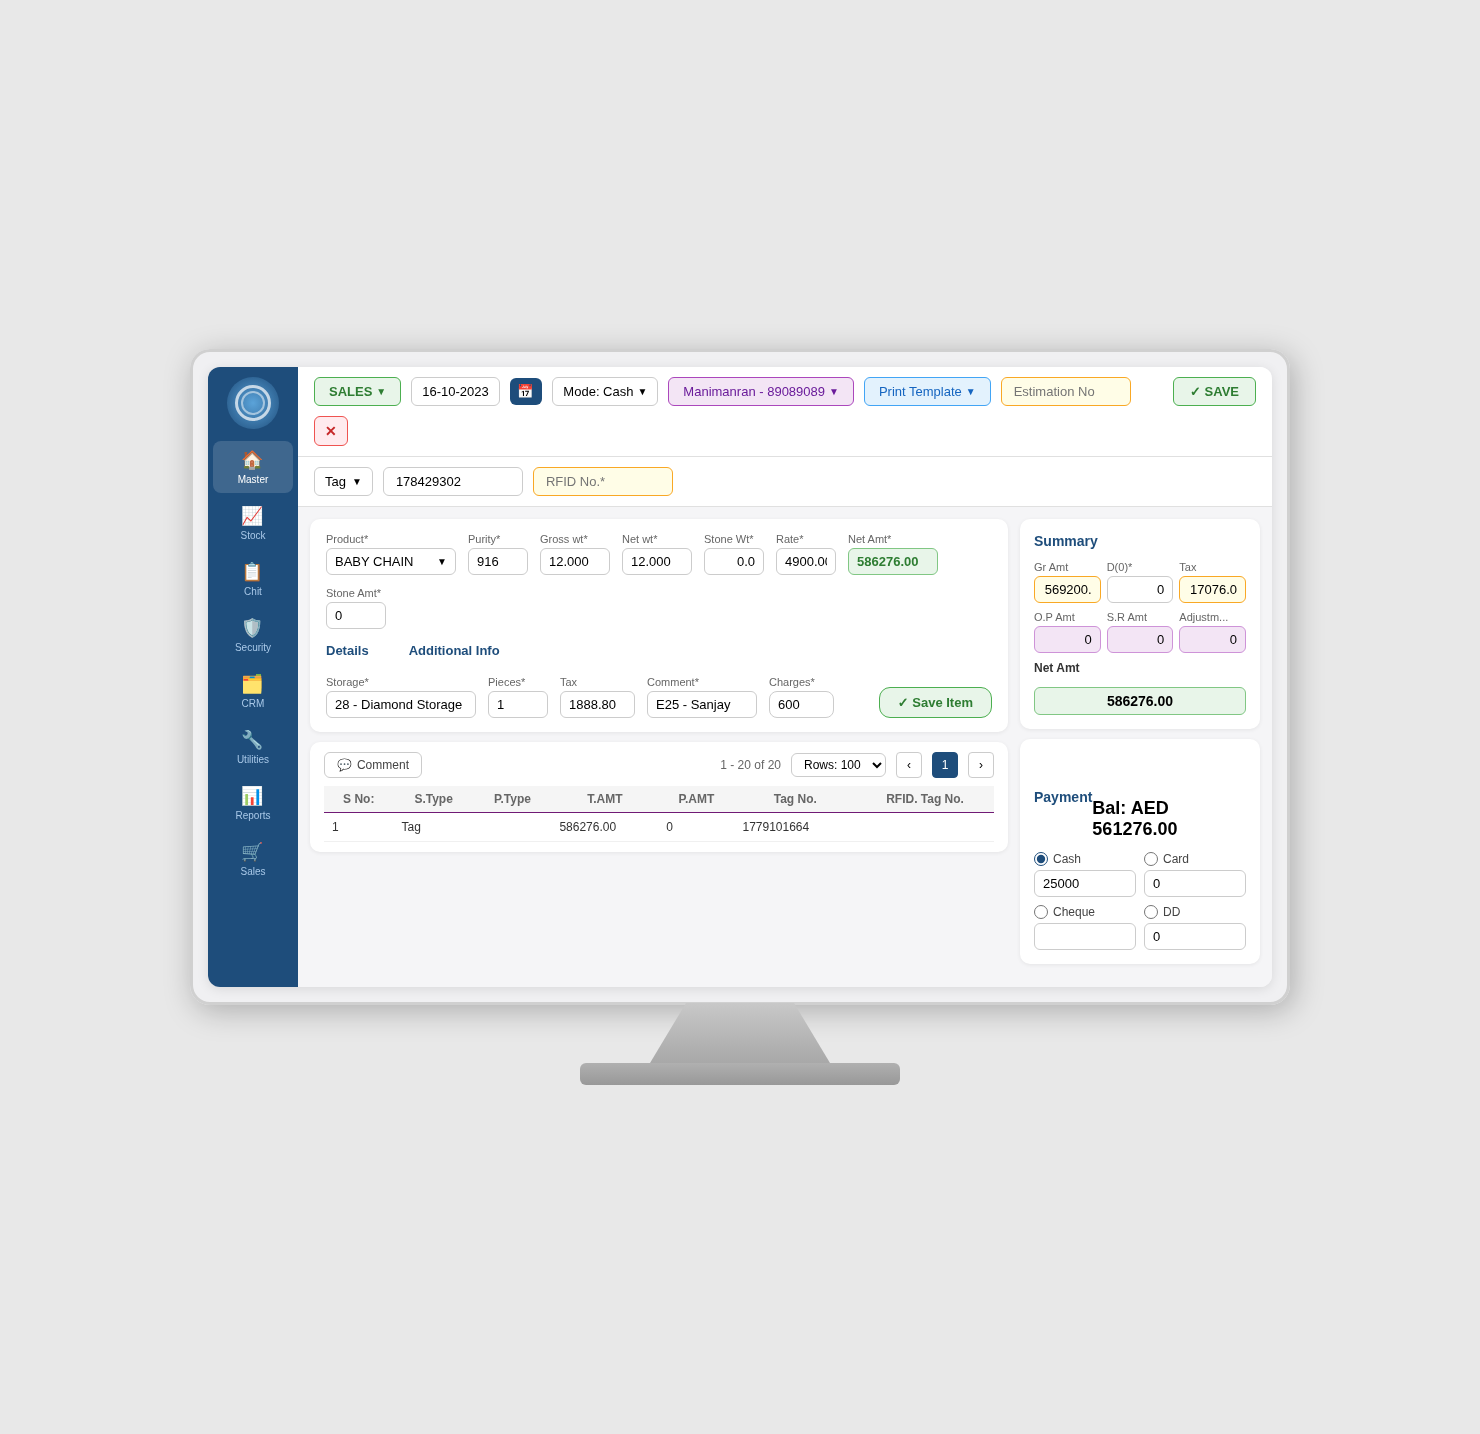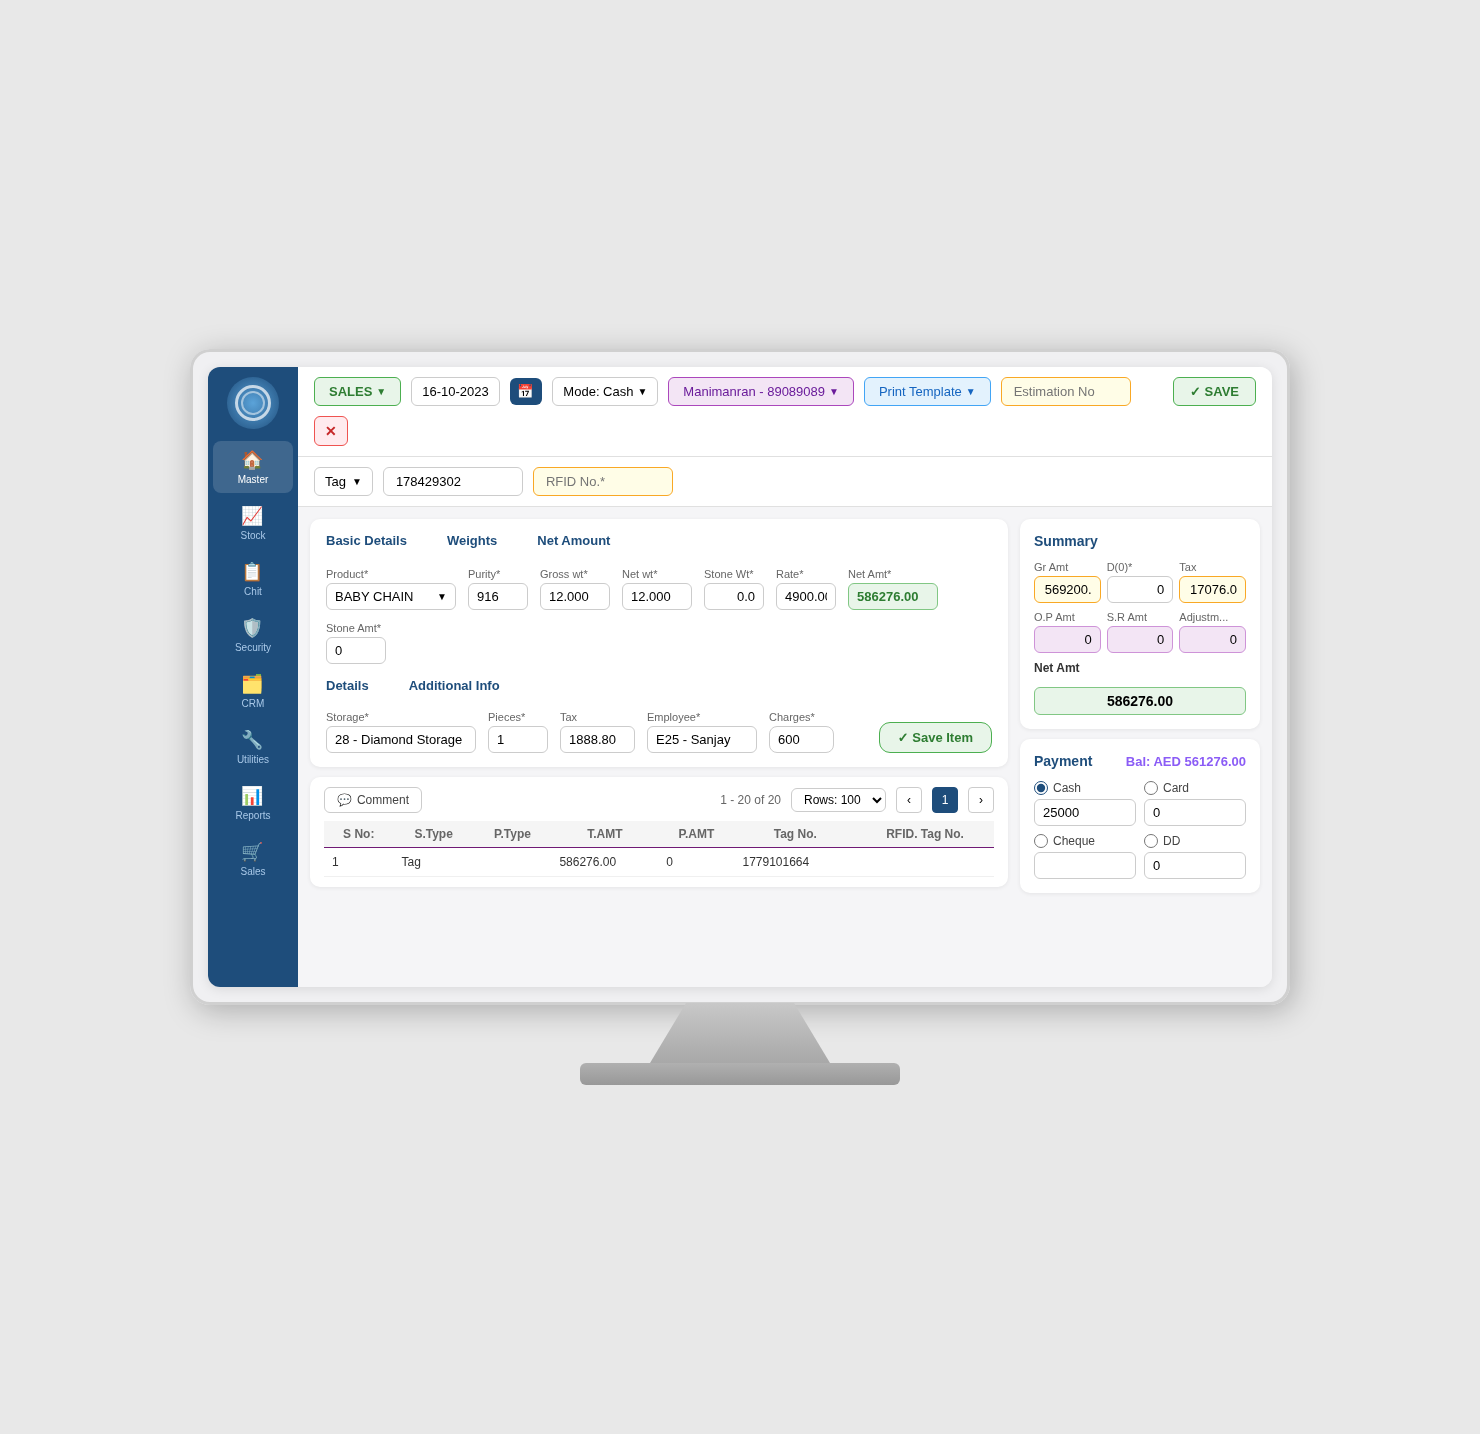--- a/index.html
+++ b/index.html
@@ -545,23 +545,24 @@
       margin-bottom: 12px;
     }
 
     .payment-title {
       color: #1e4d7b;
       font-weight: 700;
       font-size: 14px;
     }
 
     .payment-bal {
-      color: #8b5cf6;
+      color: #000000;
       font-weight: 700;
-      font-size: 13px;
+      font-size: 18px;
+      margin-top: 45px;
     }
 
     .payment-options {
       display: grid;
       grid-template-columns: 1fr 1fr;
       gap: 8px;
     }
 
     .payment-option {
       display: flex;
@@ -699,25 +700,20 @@
           <input class="input-tag-no" type="text" value="178429302" style="">
           <input class="input-rfid" type="text" placeholder="RFID No.*" style="">
         </div>
 
         <div class="body-area">
 
           <div class="left-panel">
 
             <div class="form-card">
 
-              <div style="display:flex; gap:40px; margin-bottom:10px;">
-                <span class="form-section-title">Basic Details</span>
-                <span class="form-section-title">Weights</span>
-                <span class="form-section-title">Net Amount</span>
-              </div>
 
               <div class="form-row">
                 <div class="form-group">
                   <label class="form-label">Product*</label>
                   <div class="select-input" style="width:130px;">
                     <span>BABY CHAIN</span>
                     <span class="chevron" style="margin-left:auto;">▼</span>
                   </div>
                 </div>
                 <div class="form-group">
@@ -764,21 +760,21 @@
                 </div>
                 <div class="form-group">
                   <label class="form-label">Pieces*</label>
                   <input class="form-input" type="text" style="width: 50px;" value="1">
                 </div>
                 <div class="form-group">
                   <label class="form-label">Tax</label>
                   <input class="form-input" type="text" style="width: 75px;" value="1888.80">
                 </div>
                 <div class="form-group">
-                  <label class="form-label">Employee*</label>
+                  <label class="form-label">Comment*</label>
                   <input class="form-input" type="text" style="width: 110px;" value="E25 - Sanjay">
                 </div>
                 <div class="form-group">
                   <label class="form-label">Charges*</label>
                   <input class="form-input" type="text" style="width: 65px; border-radius: 8px;" value="600">
                 </div>
                 <button class="save-item-btn">
                   <span>✓ Save Item</span>
                 </button>
               </div>

